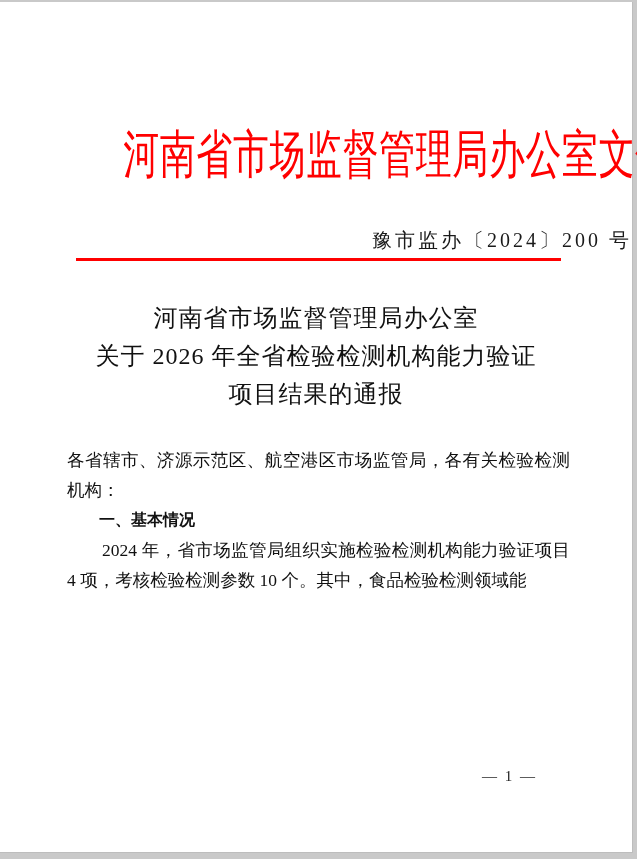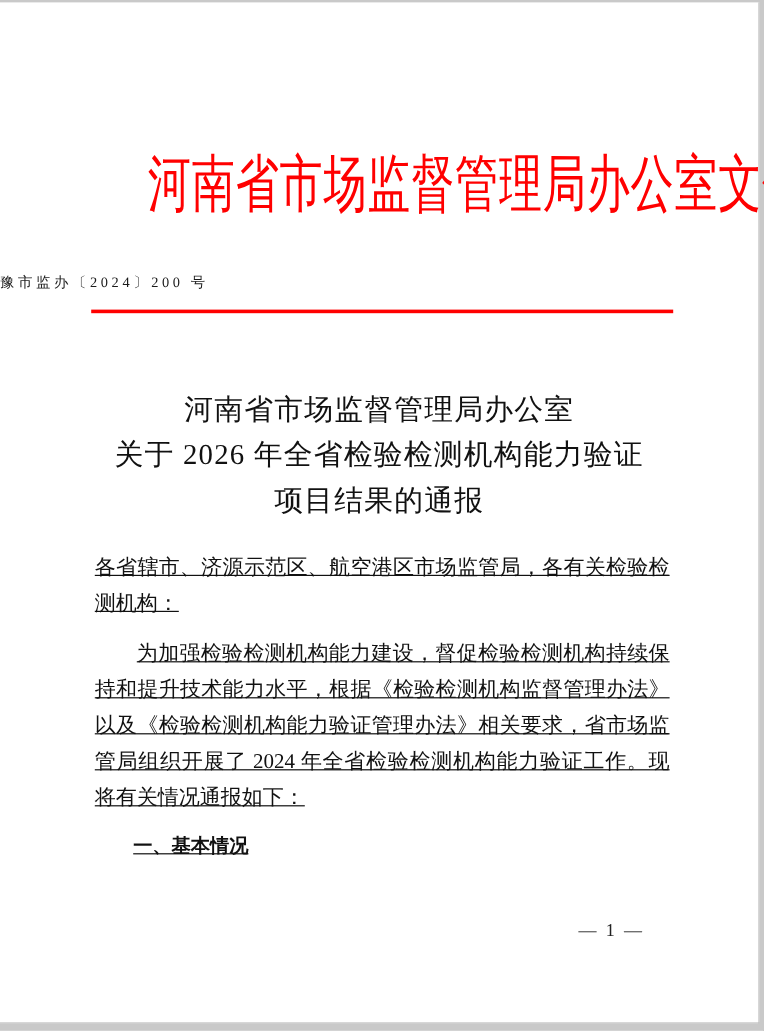--- a/index.html
+++ b/index.html
@@ -29,51 +29,50 @@
     line-height: 62px;
     color: #ff0000;
     font-family: "Liberation Serif", serif;
     transform: scaleX(0.69);
     transform-origin: 50% 50%;
     letter-spacing: 1px;
   }
   .doc-number {
     position: absolute;
     top: 225px; left: 0; right: 0;
-    text-align: left;
-    font-size: 12px;
+    text-align: right;
+    font-size: 20px;
     letter-spacing: 3px;
     color: #1a1a1a;
   }
   .red-rule {
     position: absolute;
     top: 256px; left: 76px;
     width: 485px; height: 3px;
     background: #ff0000;
   }
   .doc-title {
     position: absolute;
     top: 297px; left: 0; right: 0;
     text-align: center;
     font-size: 24px;
     line-height: 38px;
     color: #111111;
     letter-spacing: 1px;
-    margin-top: 24px;
   }
   .body-text {
     position: absolute;
     top: 443px; left: 67px;
     width: 503px;
     font-size: 17.5px;
     line-height: 30px;
     color: #111111;
     text-align: justify;
   }
-  .body-text p { margin: 12px; text-decoration: underline; }
+  .body-text p { margin: 0; }
   .indent { text-indent: 2em; }
   .section-heading {
     text-indent: 2em;
     font-weight: 700;
     font-family: "Liberation Sans", sans-serif;
     font-size: 16px;
     line-height: 30px;
     color: #111111;
   }
   .page-number {
@@ -98,19 +97,19 @@
   <div class="red-rule"></div>
 
   <div class="doc-title">
     <div>河南省市场监督管理局办公室</div>
     <div>关于 2026 年全省检验检测机构能力验证</div>
     <div>项目结果的通报</div>
   </div>
 
   <div class="body-text">
     <p>各省辖市、济源示范区、航空港区市场监管局，各有关检验检测机构：</p>
-    <p class="indent">为加强检验检测机构能力建设，督促检验检测机构持续保持和提升技术能力水平，根据《检验检测机构监督管理办法》以及《检验检测机构能力验证管理办法》相关要求，省市场监管局组织开展了 2024 年全省检验检测机构能力验证工作。现将有关情况通报如下：</p>
     <p class="section-heading">一、基本情况</p>
+    <p class="indent">2024 年，省市场监管局组织实施检验检测机构能力验证项目 4 项，考核检验检测参数 10 个。其中，食品检验检测领域能</p>
   </div>
 
   <div class="page-number">— 1 —</div>
 
 </div>
 
 </body></html>

